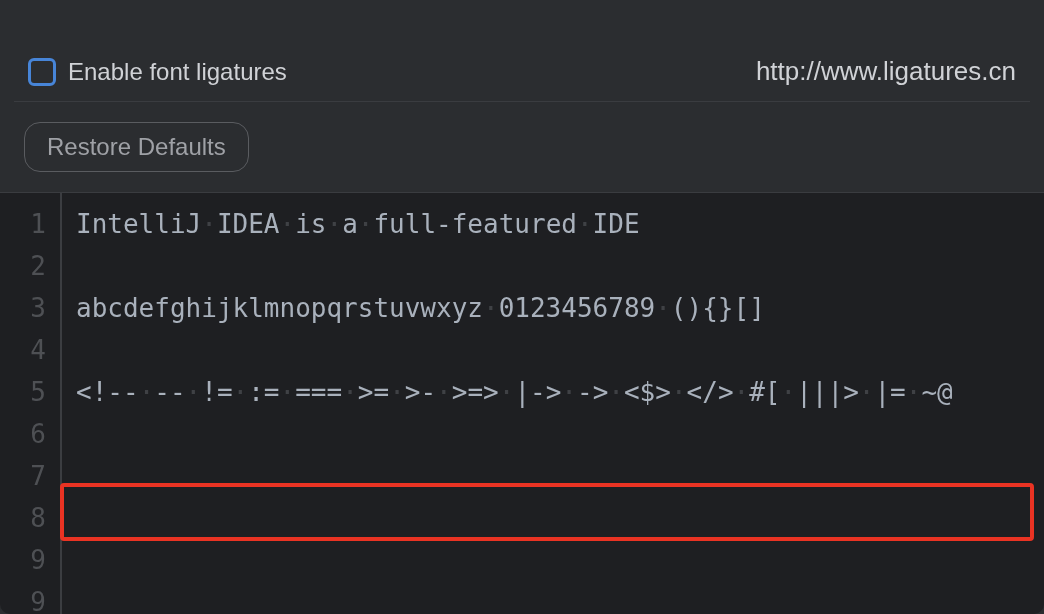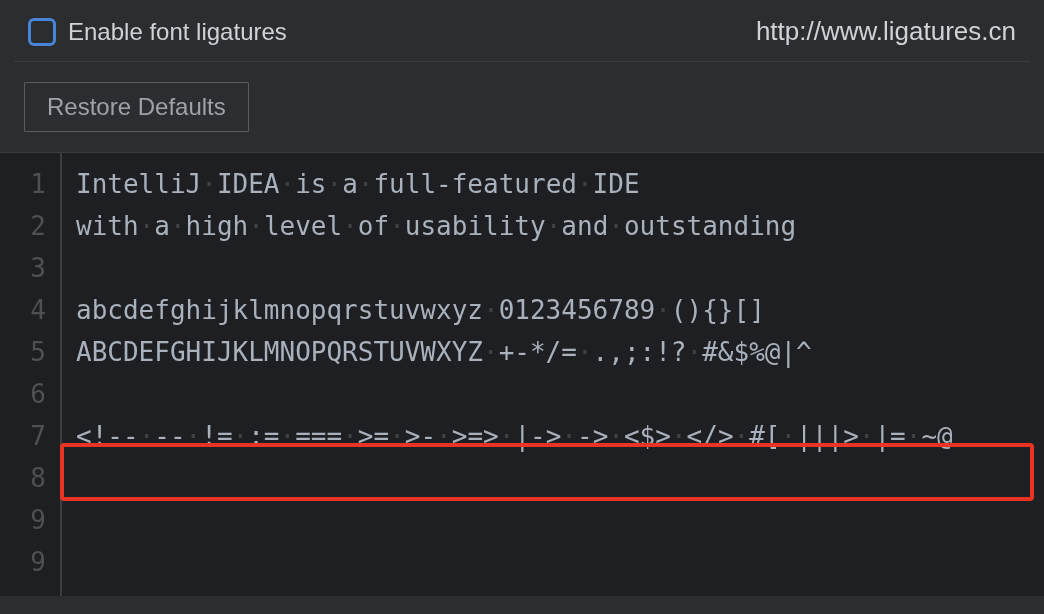--- a/index.html
+++ b/index.html
@@ -15,20 +15,21 @@
       height: 614px;
       overflow: hidden;
       border-radius: 10px;
     }
 
     .header {
       display: flex;
       align-items: center;
       justify-content: space-between;
       padding: 16px 28px 14px 28px;
+      margin-top: 40px;
     }
 
     .checkbox-row {
       display: flex;
       align-items: center;
       gap: 12px;
     }
 
     .checkbox {
       width: 28px;
@@ -59,21 +60,21 @@
     .button-row {
       padding: 20px 24px;
     }
 
     .restore-button {
       background: transparent;
       border: 1px solid #5a5c60;
       color: #9fa1a6;
       font-size: 24px;
       padding: 10px 22px;
-      border-radius: 1px;
+      border-radius: 16px;
       cursor: pointer;
       font-family: inherit;
     }
 
     .editor {
       border-top: 1px solid #3a3c40;
       background: #1e1f22;
       display: flex;
       height: calc(100% - 170px);
     }
@@ -148,23 +149,21 @@
     <div class="line-number">4</div>
     <div class="line-number">5</div>
     <div class="line-number">6</div>
     <div class="line-number">7</div>
     <div class="line-number">8</div>
     <div class="line-number">9</div>
     <div class="line-number">9</div>
   </div>
   <div class="code-area">
     <div class="code-line">IntelliJ<span style="color:#3f4145;">·</span>IDEA<span style="color:#3f4145;">·</span>is<span style="color:#3f4145;">·</span>a<span style="color:#3f4145;">·</span>full-featured<span style="color:#3f4145;">·</span>IDE</div>
-    <div class="code-line">with<span style="color:#3f4145;">·</span>a<span style="color:#3f4145;">·</span>high<span style="color:#3f4145;">·</span>level<span style="color:#3f4145;">·</span>of<span style="color:#3f4145;">·</span>usability<span style="color:#3f4145;">·</span>and<span style="color:#3f4145;">·</span>outstanding</div>
     <div class="code-line"></div>
     <div class="code-line">abcdefghijklmnopqrstuvwxyz<span style="color:#3f4145;">·</span>0123456789<span style="color:#3f4145;">·</span>(){}[]</div>
-    <div class="code-line">ABCDEFGHIJKLMNOPQRSTUVWXYZ<span style="color:#3f4145;">·</span>+-*/=<span style="color:#3f4145;">·</span>.,;:!?<span style="color:#3f4145;">·</span>#&amp;$%@|^</div>
     <div class="code-line"></div>
     <div class="code-line">&lt;!--<span style="color:#3f4145;">·</span>--<span style="color:#3f4145;">·</span>!=<span style="color:#3f4145;">·</span>:=<span style="color:#3f4145;">·</span>===<span style="color:#3f4145;">·</span>&gt;=<span style="color:#3f4145;">·</span>&gt;-<span style="color:#3f4145;">·</span>&gt;=&gt;<span style="color:#3f4145;">·</span>|-&gt;<span style="color:#3f4145;">·</span>-&gt;<span style="color:#3f4145;">·</span>&lt;$&gt;<span style="color:#3f4145;">·</span>&lt;/&gt;<span style="color:#3f4145;">·</span>#[<span style="color:#3f4145;">·</span>|||&gt;<span style="color:#3f4145;">·</span>|=<span style="color:#3f4145;">·</span>~@</div>
     <div class="code-line"></div>
     <div class="code-line"></div>
     <div class="highlight-box"></div>
   </div>
 </div>
 
 </body></html>

